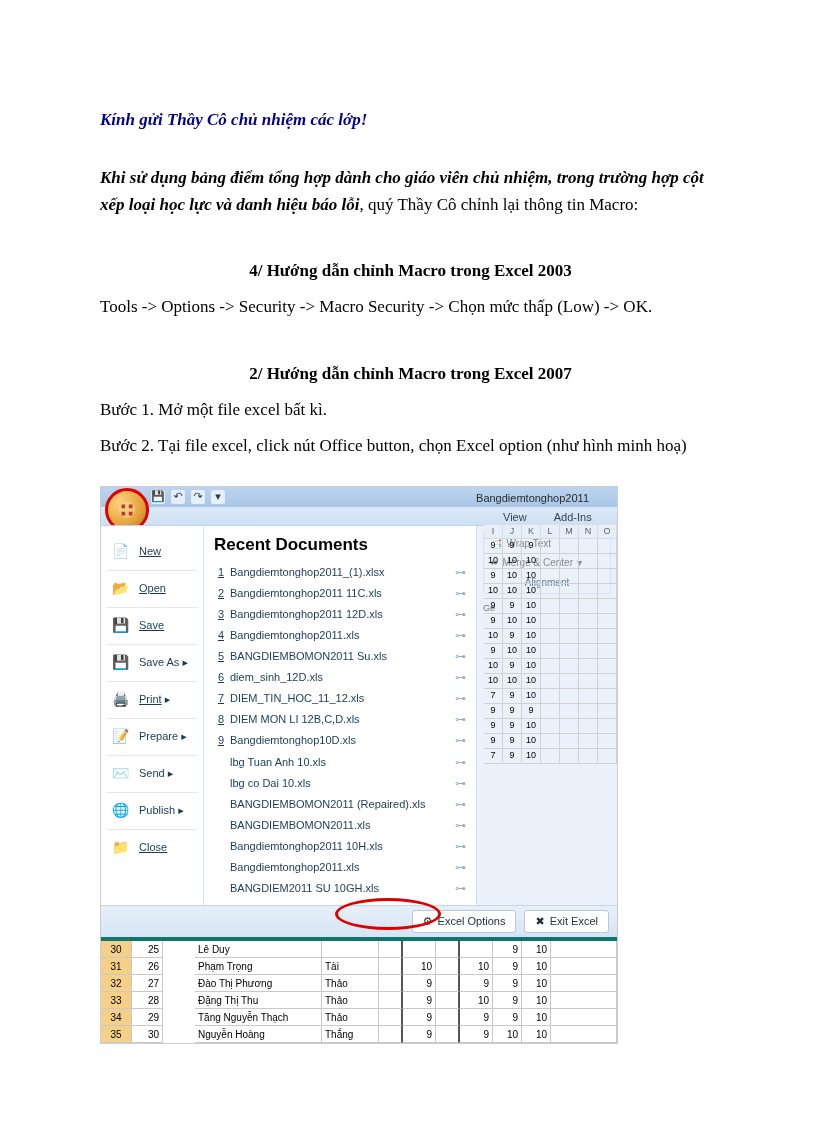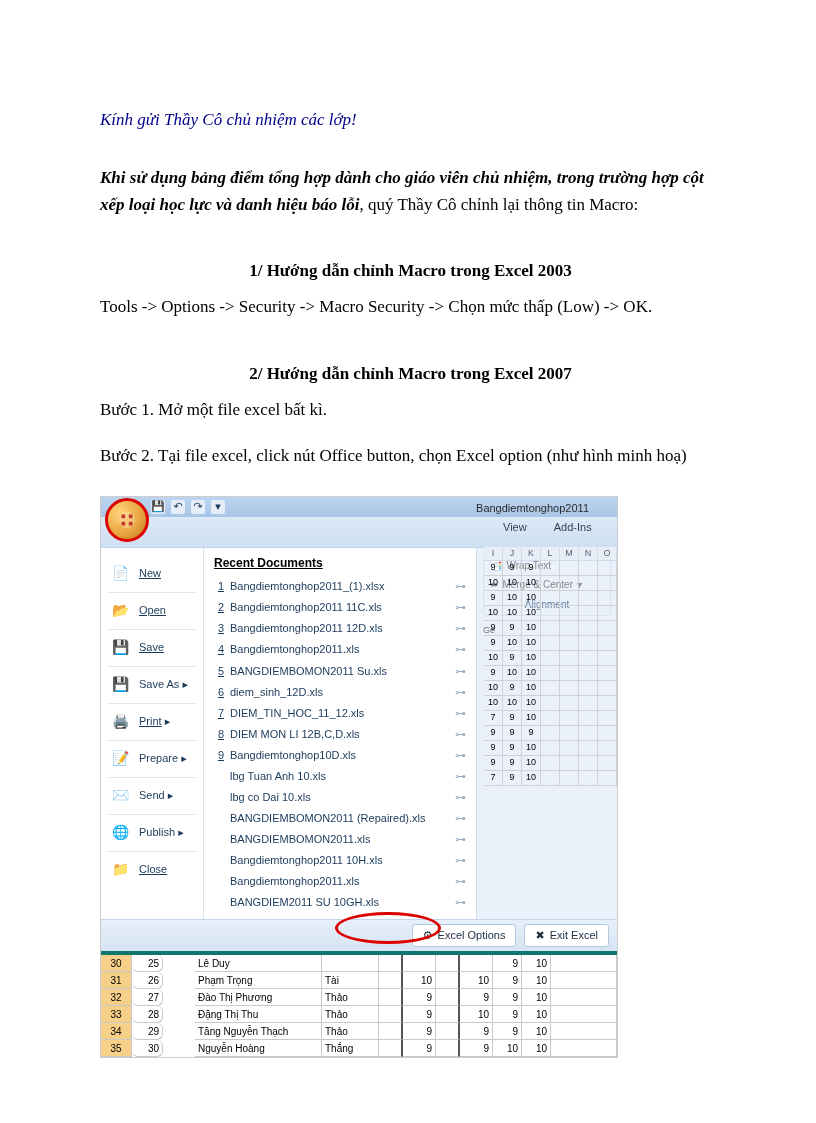--- a/index.html
+++ b/index.html
@@ -10,21 +10,21 @@
     color: #000;
     width: 816px;
     height: 1123px;
     box-sizing: border-box;
   }
   .page {
     padding: 90px 95px 60px 100px;
     font-size: 17px;
     line-height: 1.55;
   }
-  .greeting { color: #00008B; font-weight: normal; font-style: italic; margin-bottom: 32px; }
+  .greeting { color: #00008B; font-weight: bold; font-style: italic; margin-bottom: 32px; }
   .intro .bold { font-weight: bold; font-style: italic; }
   .intro { margin-bottom: 40px; }
   .section-heading { text-align: center; font-weight: bold; margin: 14px 0 10px; }
   .para { margin: 8px 0 20px; }
   .figure {
     width: 516px;
     border: 1px solid #ccc;
     font-family: "Segoe UI", Tahoma, sans-serif;
     font-size: 11px;
     background: #fff;
@@ -40,41 +40,41 @@
     position: absolute; left: 4px; top: 1px;
     width: 38px; height: 38px; border: 3px solid #d00; border-radius: 50%;
     display:flex;align-items:center;justify-content:center;
     background: radial-gradient(circle at 30% 30%, #ffd27a, #e6a23c 60%, #b86f1a);
   }
   .orb-wrap svg { width: 22px; height: 22px; }
   .qat { position:absolute; left:50px; top:3px; display:flex; gap:6px; color:#1a3a5a; }
   .qat span { width:14px; height:14px; display:inline-flex; align-items:center; justify-content:center; background:#e6eef9; border-radius:2px; }
   .titlebar .title { position:absolute; right:28px; top:3px; font-size:11px; color:#2a2a2a; }
   
-  .tabs { height:30px; background: linear-gradient(#dce9f7,#cfe0f2); padding-left:390px; font-size:11px; color:#345; }
+  .tabs { height:18px; background: linear-gradient(#dce9f7,#cfe0f2); padding-left:390px; font-size:11px; color:#345; }
   .tabs span { display:inline-block; padding:2px 12px; }
   
   .menu-area {
     display:flex;
     border-top:1px solid #bcd4ef;
     background:#fff;
   }
   .left-col {
     width:90px; background:#fff; border-right:1px solid #d9e4f0;
     padding: 10px 6px 6px;
   }
   .left-col .item {
     display:flex; align-items:center; gap:8px; padding:6px 4px; color:#1a3a5a;
   }
   .left-col .item .ico {
     width:20px; height:20px; display:flex; align-items:center; justify-content:center; font-size:14px;
   }
   .sep { height:1px; background:#e1e8f0; margin:2px 0; }
   .recent-col { flex:1; background:#fff; padding:6px 10px; }
-  .recent-col .hdr { font-weight:bold; font-size:12px; margin-bottom:4px;text-decoration:underline; }
+  .recent-col .hdr { font-weight:bold; font-size:17px; margin-bottom:4px; }
   .recent-col .row { display:flex; align-items:center; gap:6px; padding:2px 0; color:#1a3a5a; }
   .recent-col .row .num { width:10px; text-align:right; color:#1a3a5a; }
   .recent-col .row .pin { margin-left:auto; color:#9ab; font-size:11px; }
   .ribbon-right {
     width:128px; background:#eaf1fa; border-left:1px solid #d0ddeb;
     padding:4px 6px; font-size:10px; color:#888;
   }
   .ribbon-right .grp { border:1px solid #d8e3ef; border-radius:3px; padding:3px 4px; margin-bottom:8px; }
   .ribbon-right .grp .btn { padding:2px 2px; color:#888; display:flex; align-items:center; gap:4px; }
   .grp-title { text-align:center; color:#5c7da0; margin-top:2px; }
@@ -93,21 +93,21 @@
     position:absolute; width:100px; height:26px; border:3px solid #d00; border-radius:50%;
     left:234px; top:-8px; pointer-events:none;
   }
   
   .sheet {
     border-top:4px solid #0f766e;
   }
   .sheet .srow { display:flex; height:17px; font-size:10px; }
   .sheet .cell { border-right:1px solid #c9c9c9; border-bottom:1px solid #c9c9c9; padding:1px 3px; overflow:hidden; white-space:nowrap; }
   .rowhead { width:24px; background:#f6d088; text-align:center; color:#000; }
-  .c-a { width:24px; text-align:right;border-radius:6px; }
+  .c-a { width:24px; text-align:right; }
   .c-b { width:120px;margin-left:32px; }
   .c-c { width:50px; }
   .c-d { width:16px; }
   .c-e { width:26px; text-align:right; }
   .c-f { width:16px; }
   .c-g { width:26px; text-align:right; }
   .c-h { width:22px; text-align:right; }
   .c-i { width:22px; text-align:right; }
   .sheet .cell.br { border-right:2px solid #555; }
   
@@ -120,25 +120,25 @@
 </head>
 <body>
 
 <div class="page">
   <p class="greeting">Kính gửi Thầy Cô chủ nhiệm các lớp!</p>
 
   <p class="intro">
     <span class="bold">Khi sử dụng bảng điểm tổng hợp dành cho giáo viên chủ nhiệm, trong trường hợp cột xếp loại học lực và danh hiệu báo lỗi</span><span>, quý Thầy Cô chỉnh lại thông tin Macro:</span>
   </p>
 
-  <p class="section-heading">1/ Hướng dẫn chỉnh Macro trong Excel 2003</p>
+  <p class="section-heading">4/ Hướng dẫn chỉnh Macro trong Excel 2003</p>
   <p class="para">Tools -&gt; Options -&gt; Security -&gt; Macro Security -&gt; Chọn mức thấp (Low) -&gt; OK.</p>
 
   <p class="section-heading" style="margin-top:40px">2/ Hướng dẫn chỉnh Macro trong Excel 2007</p>
-  <p class="para" style="">Bước 1. Mở một file excel bất kì.</p>
+  <p class="para" style="margin-bottom:10px">Bước 1. Mở một file excel bất kì.</p>
   <p class="para" style="margin-bottom:26px">Bước 2. Tại file excel, click nút Office button, chọn Excel option (như hình minh hoạ)</p>
 
   <div class="figure">
     <div class="titlebar">
       <div class="orb-wrap">
         <svg viewBox="0 0 24 24">
             <circle cx="12" cy="12" r="9" fill="#fff3d6" opacity="0.3"></circle>
             <path d="M6 6h4v4H6zM14 6h4v4h-4zM6 14h4v4H6zM14 14h4v4h-4z" fill="#c0392b"></path>
           </svg>
       </div>

